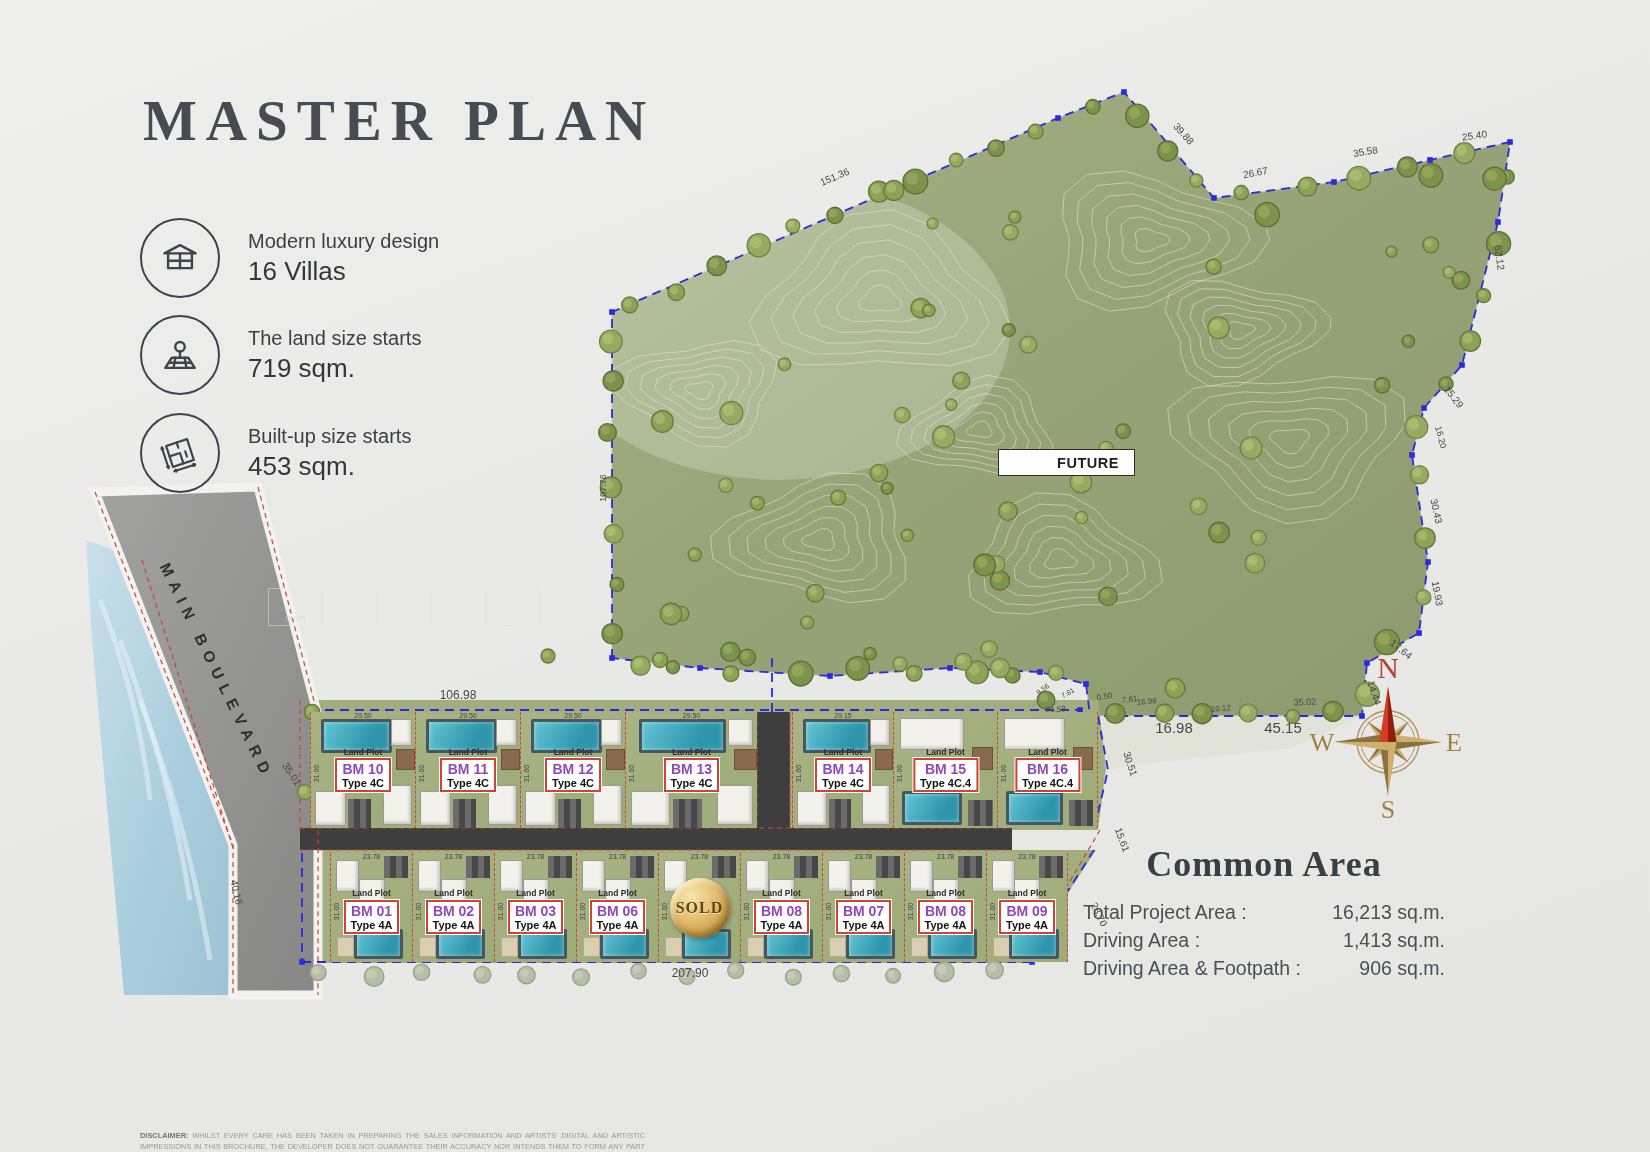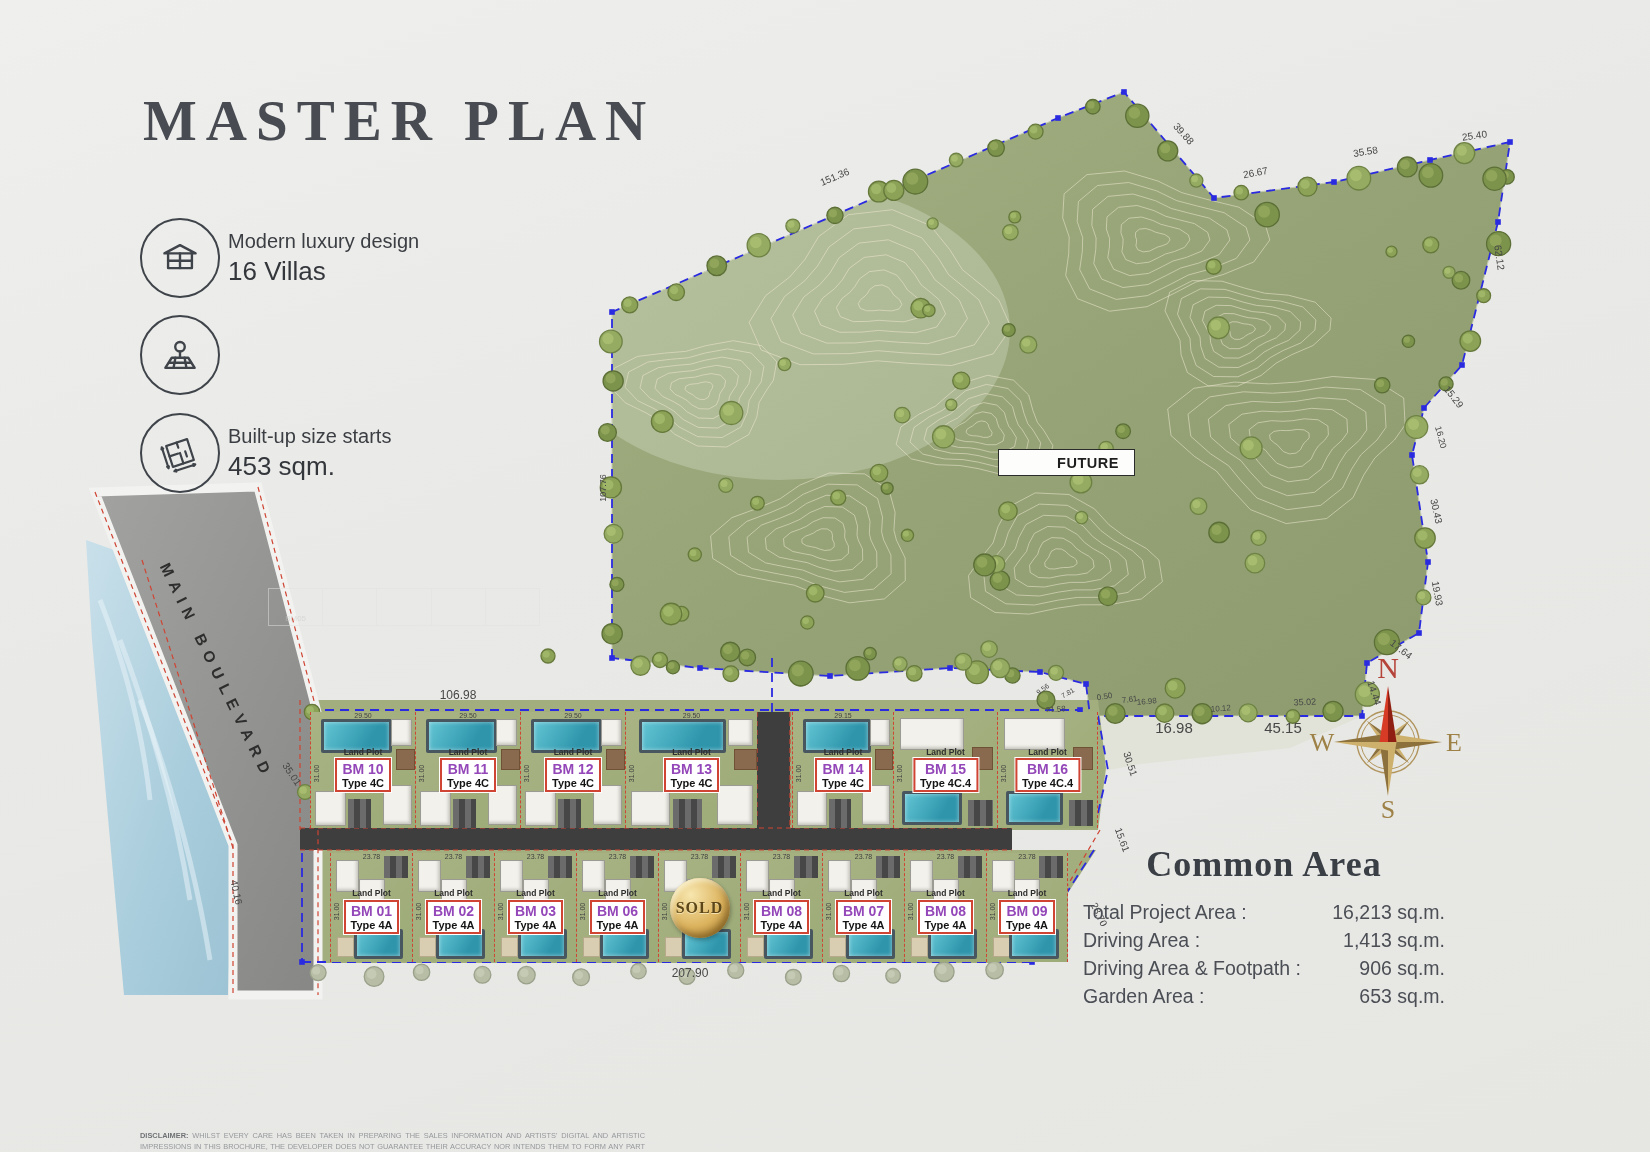--- a/index.html
+++ b/index.html
@@ -1,20 +1,20 @@
 <!DOCTYPE html>
 <html><head>
 <meta charset="utf-8">
 <style>
   html,body{margin:0;padding:0;background:#d8d8d6;}
   #canvas{position:relative;width:1650px;height:1152px;background:linear-gradient(160deg,#efefed 0%,#e9e9e7 40%,#e6e6e3 100%);overflow:hidden;font-family:"Liberation Sans",sans-serif;}
   #map-svg{position:absolute;left:0;top:0;}
   
   .title{position:absolute;left:143px;top:88px;font-family:"Liberation Serif","DejaVu Serif",serif;font-size:57px;font-weight:600;letter-spacing:9px;color:#484c52;}
-  .feature{position:absolute;left:140px;display:flex;align-items:center;gap:8px;}
+  .feature{position:absolute;left:140px;display:flex;align-items:center;gap:28px;}
   .f-icon{width:76px;height:76px;border-radius:50%;border:2.5px solid #3f444a;display:flex;align-items:center;justify-content:center;flex:0 0 auto;}
   .f-line1{font-size:20px;color:#3b3e43;}
   .f-line2{font-size:26px;color:#33363b;margin-top:3px;}
   
   .future-box{position:absolute;left:998px;top:449px;width:92px;height:25px;background:#fdfdfb;border:1.5px solid #2b2b2b;display:flex;align-items:center;justify-content:center;font-size:14.5px;font-weight:bold;color:#1e1e1e;letter-spacing:.5px;padding-left:43px;}
   .blvd-label{position:absolute;left:172px;top:560px;transform:rotate(64deg);transform-origin:0 0;font-size:15.5px;letter-spacing:7px;color:#2e2e2e;white-space:nowrap;font-weight:600;}
   
   #plots-layer{position:absolute;left:0;top:0;width:100%;height:100%;text-decoration:underline;}
   .plot{position:absolute;background:linear-gradient(135deg,#a9b384,#9cab77);border-left:1px dashed #cf4433;box-sizing:border-box;}
   .plot.last{border-right:1px dashed #cf4433;}
@@ -769,20 +769,24 @@
 
   <div class="feature" style="top:315px;">
     <div class="f-icon">
       <svg width="44" height="44" viewBox="0 0 24 24" fill="none" stroke="#3f444a" stroke-width="1.3" stroke-linecap="round" stroke-linejoin="round">
         <path d="M4 19 L7.5 13.5 H16.5 L20 19 Z"></path>
           <path d="M9.5 13.5 L8.5 19 M14.5 13.5 L15.5 19 M6.3 16.2 H17.7"></path>
         <circle cx="12" cy="7.5" r="2.6"></circle>
           <path d="M12 10.1 V13"></path>
       </svg>
     </div>
+    <div>
+      <div class="f-line1">The land size starts</div>
+      <div class="f-line2">719 sqm.</div>
+    </div>
   </div>
 
   <div class="feature" style="top:413px;">
     <div class="f-icon">
       <svg width="44" height="44" viewBox="0 0 24 24" fill="none" stroke="#3f444a" stroke-width="1.2" stroke-linecap="round" stroke-linejoin="round" style="transform:rotate(-18deg);">
         <rect x="6" y="6" width="12" height="12"></rect>
           <path d="M6 12 H11 M12 12 V18 M12 6 V9 M15 12 V15"></path>
         <path d="M3.5 6 V18 M3 7 L3.5 6 L4 7 M3 17 L3.5 18 L4 17"></path>
           <path d="M6 20.5 H18 M7 20 L6 20.5 L7 21 M17 20 L18 20.5 L17 21"></path>
       </svg>
@@ -801,22 +805,18 @@
           <span class="v">16,213 sq.m.</span>
         </div>
         <div class="ca-row">
           <span>Driving Area :</span>
           <span class="v">1,413 sq.m.</span>
         </div>
         <div class="ca-row">
           <span>Driving Area &amp; Footpath :</span>
           <span class="v">906 sq.m.</span>
         </div>
-        <div class="ca-row">
-          <span>Garden Area :</span>
-          <span class="v">653 sq.m.</span>
-        </div>
       </div>
   </div>
 
   <div class="disclaimer"><b>DISCLAIMER:</b><span> WHILST EVERY CARE HAS BEEN TAKEN IN PREPARING THE SALES INFORMATION AND ARTISTS' DIGITAL AND ARTISTIC IMPRESSIONS IN THIS BROCHURE, THE DEVELOPER DOES NOT GUARANTEE THEIR ACCURACY NOR INTENDS THEM TO FORM ANY PART OF AN OFFER OR CONTRACT. THE DEVELOPER ALSO RESERVES THE RIGHT TO MAKE CHANGES TO THE RESIDENCE DESIGNS PRESENTED HEREIN AT ANY TIME, AT ITS OWN DISCRETION AND WITHOUT PRIOR NOTICE TO PROSPECTIVE BUYERS.</span></div>
 
 </div>
 
 </body></html>

